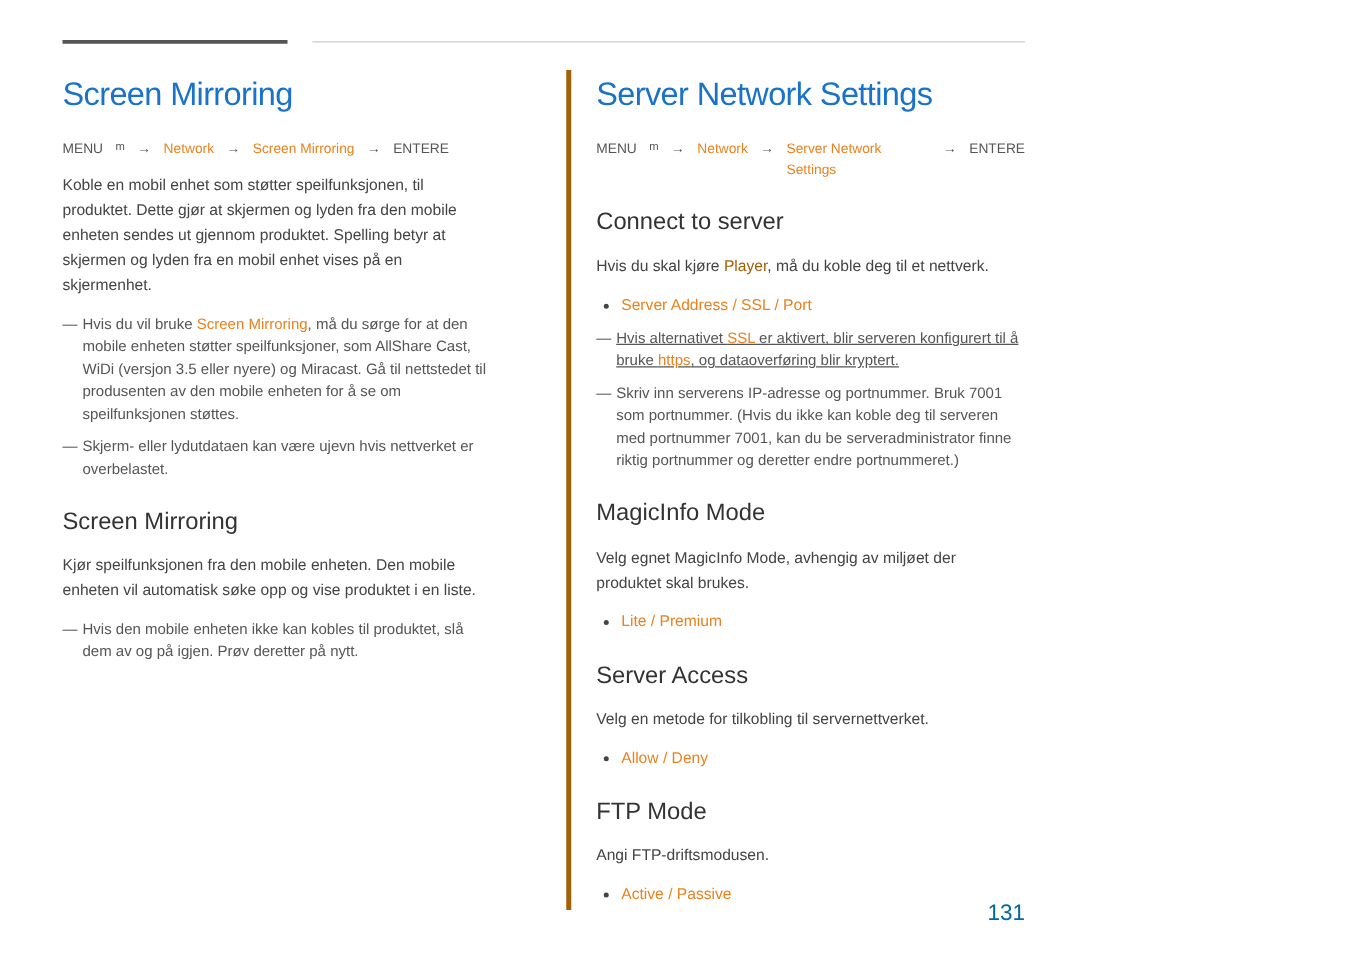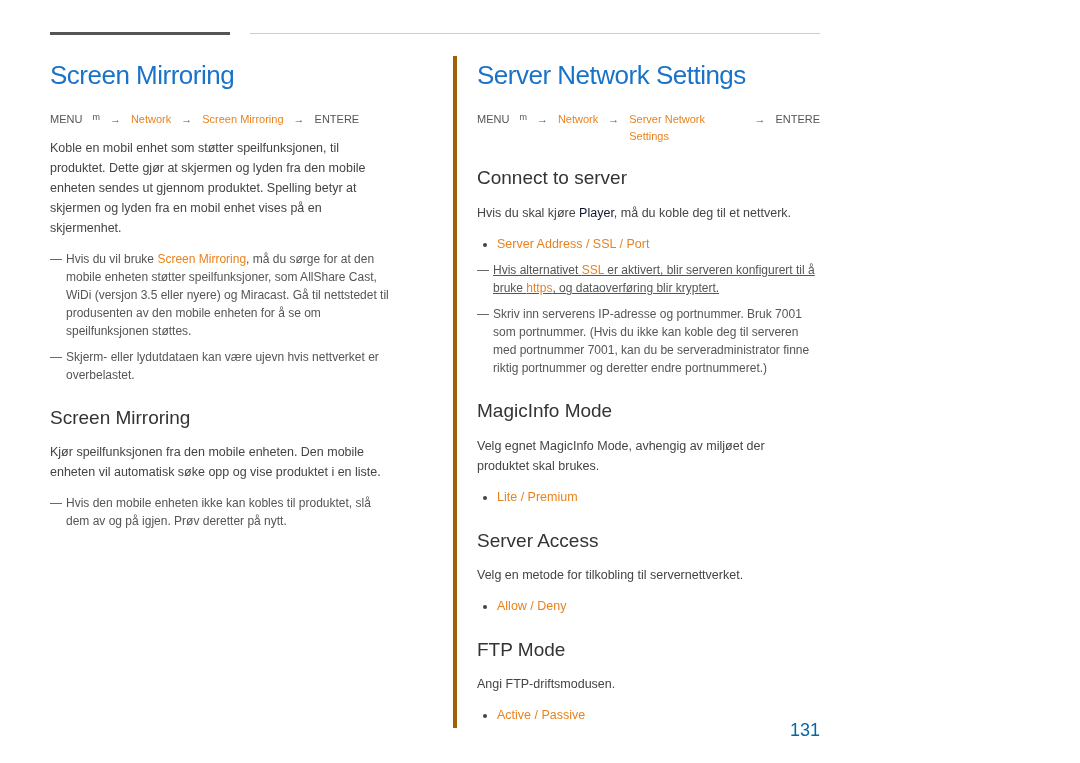--- a/index.html
+++ b/index.html
@@ -170,21 +170,21 @@
           <span style="font-size:9px;vertical-align:super;">m</span>
         <span> → </span>
         <span class="orange">Network</span>
         <span> → </span>
         <span class="orange">Server Network Settings</span>
         <span> → </span>
         <span>ENTERE</span>
       </div>
 
       <h2 class="subsection-title">Connect to server</h2>
-      <p class="description">Hvis du skal kjøre <span style="color:#0f172a;">Player</span>, må du koble deg til et nettverk.</p>
+      <p class="description">Hvis du skal kjøre <span style="color:#a16207;">Player</span>, må du koble deg til et nettverk.</p>
       <ul class="bullet-list">
         <li><span class="orange">Server Address / SSL / Port</span></li>
       </ul>
       <div class="note" style="margin-top:8px;text-decoration:underline;">Hvis alternativet <span class="orange">SSL</span> er aktivert, blir serveren konfigurert til å bruke <span class="orange">https</span>, og dataoverføring blir kryptert.</div>
       <div class="note" style="margin-top:6px;">Skriv inn serverens IP-adresse og portnummer. Bruk 7001 som portnummer. (Hvis du ikke kan koble deg til serveren med portnummer 7001, kan du be serveradministrator finne riktig portnummer og deretter endre portnummeret.)</div>
 
       <h2 class="subsection-title">MagicInfo Mode</h2>
       <p class="description">Velg egnet <span class="orange">MagicInfo Mode</span>, avhengig av miljøet der produktet skal brukes.</p>
       <ul class="bullet-list">
         <li><span class="orange">Lite / Premium</span></li>

